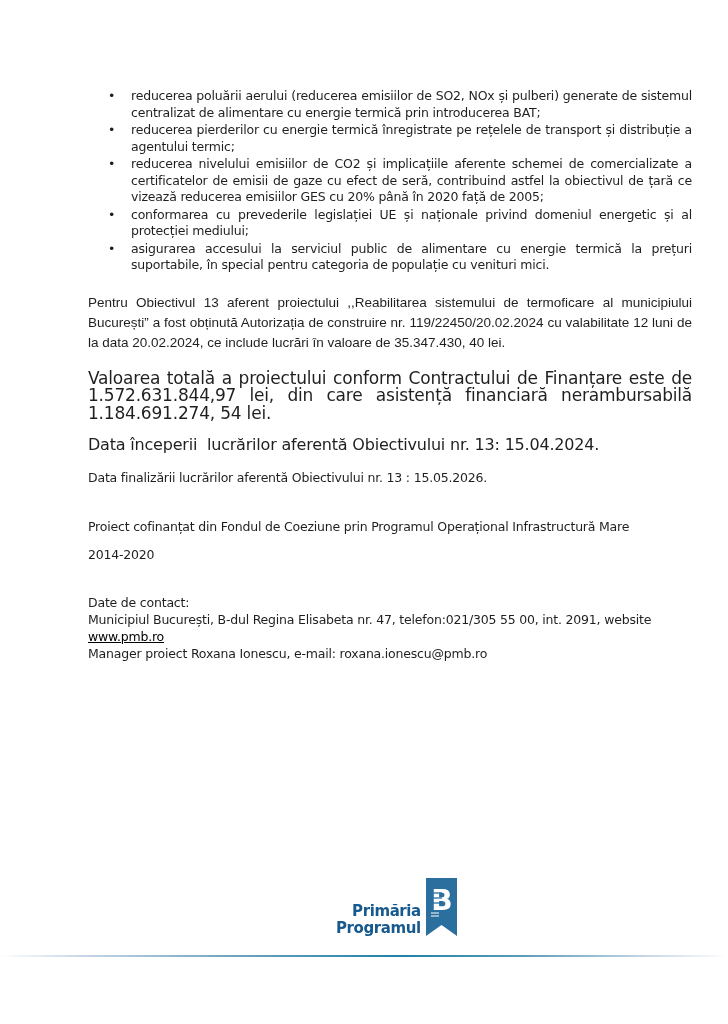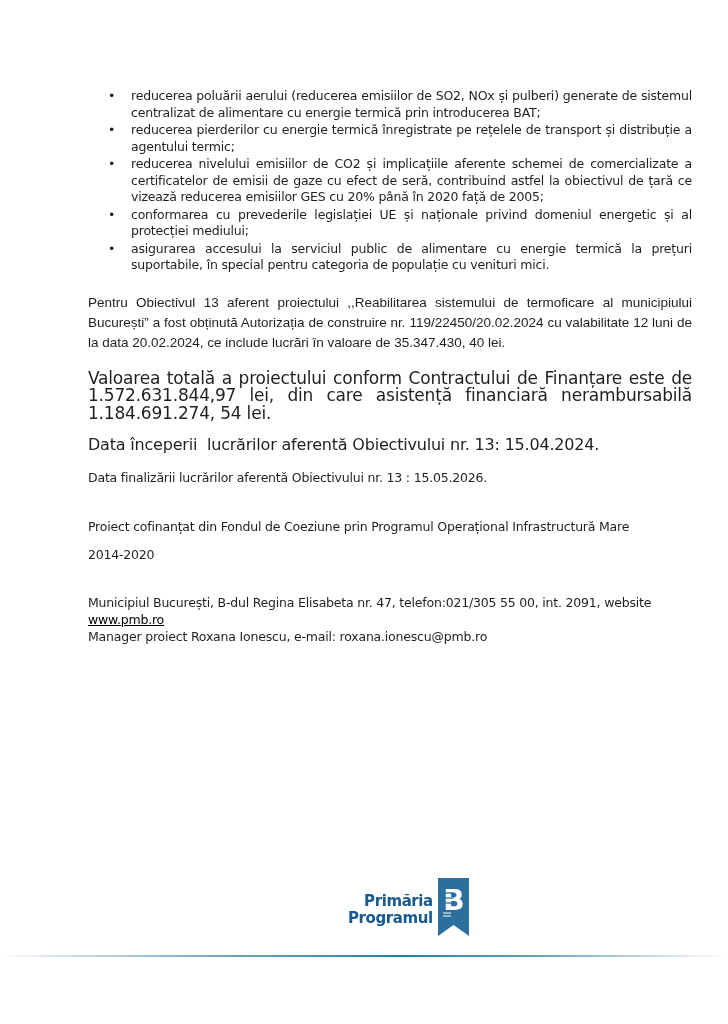--- a/index.html
+++ b/index.html
@@ -80,23 +80,23 @@
     line-height:17px;
   }
   .contact a{
     color:#000000;
     text-decoration:underline;
     cursor:pointer;
   }
   
   .logo{
     position:absolute;
-    left:348px;top:878px;
+    left:336px;top:878px;
     display:flex;
-    align-items:center;
+    align-items:flex-end;
   }
   .logo-text{
     text-align:right;
     font-family:"DejaVu Sans",sans-serif;
     font-weight:bold;
     font-size:15px;
     line-height:17px;
     letter-spacing:-0.4px;
     color:#185a8d;
     margin-top:5px;
@@ -152,20 +152,21 @@
     <p class="p2">Valoarea totală a proiectului conform Contractului de Finanțare este de 1.572.631.844,97 lei, din care asistență financiară nerambursabilă 1.184.691.274, 54 lei.</p>
 
     <p class="p3">Data începerii  lucrărilor aferentă Obiectivului nr. 13: 15.04.2024.</p>
 
     <p class="p4">Data finalizării lucrărilor aferentă Obiectivului nr. 13 : 15.05.2026.</p>
 
     <p class="p5"><span>Proiect cofinanțat din Fondul de Coeziune prin Programul Operațional Infrastructură Mare</span><br>
     <span>2014-2020</span></p>
 
     <div class="contact">
+      <div>Date de contact:</div>
       <div>Municipiul București, B-dul Regina Elisabeta nr. 47, telefon:021/305 55 00, int. 2091, website</div>
       <div><a>www.pmb.ro</a></div>
       <div>Manager proiect Roxana Ionescu, e-mail: roxana.ionescu@pmb.ro</div>
     </div>
 
   </div>
 
   <div class="logo">
     <div class="logo-text">
       <div>Primăria</div>

